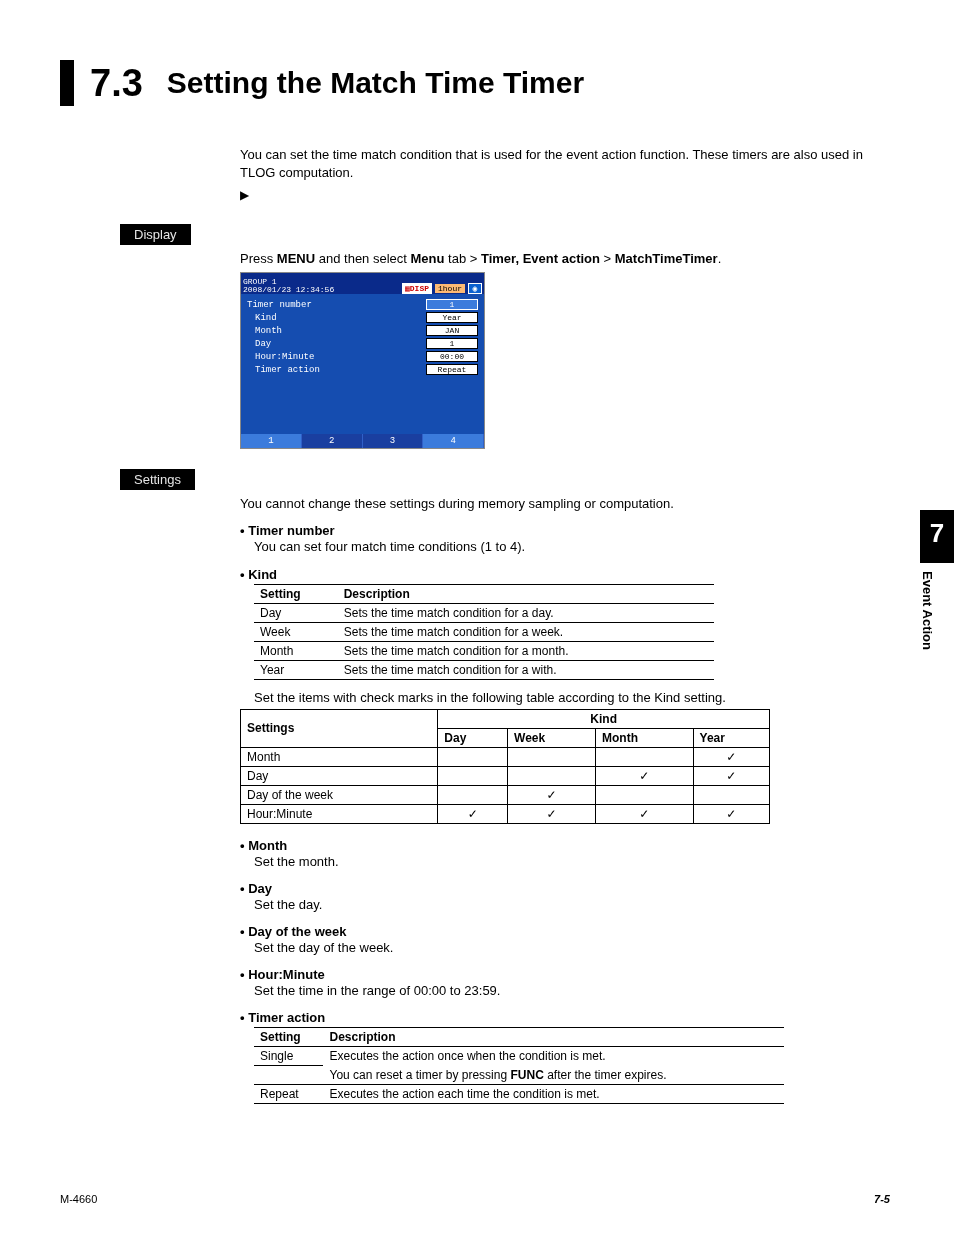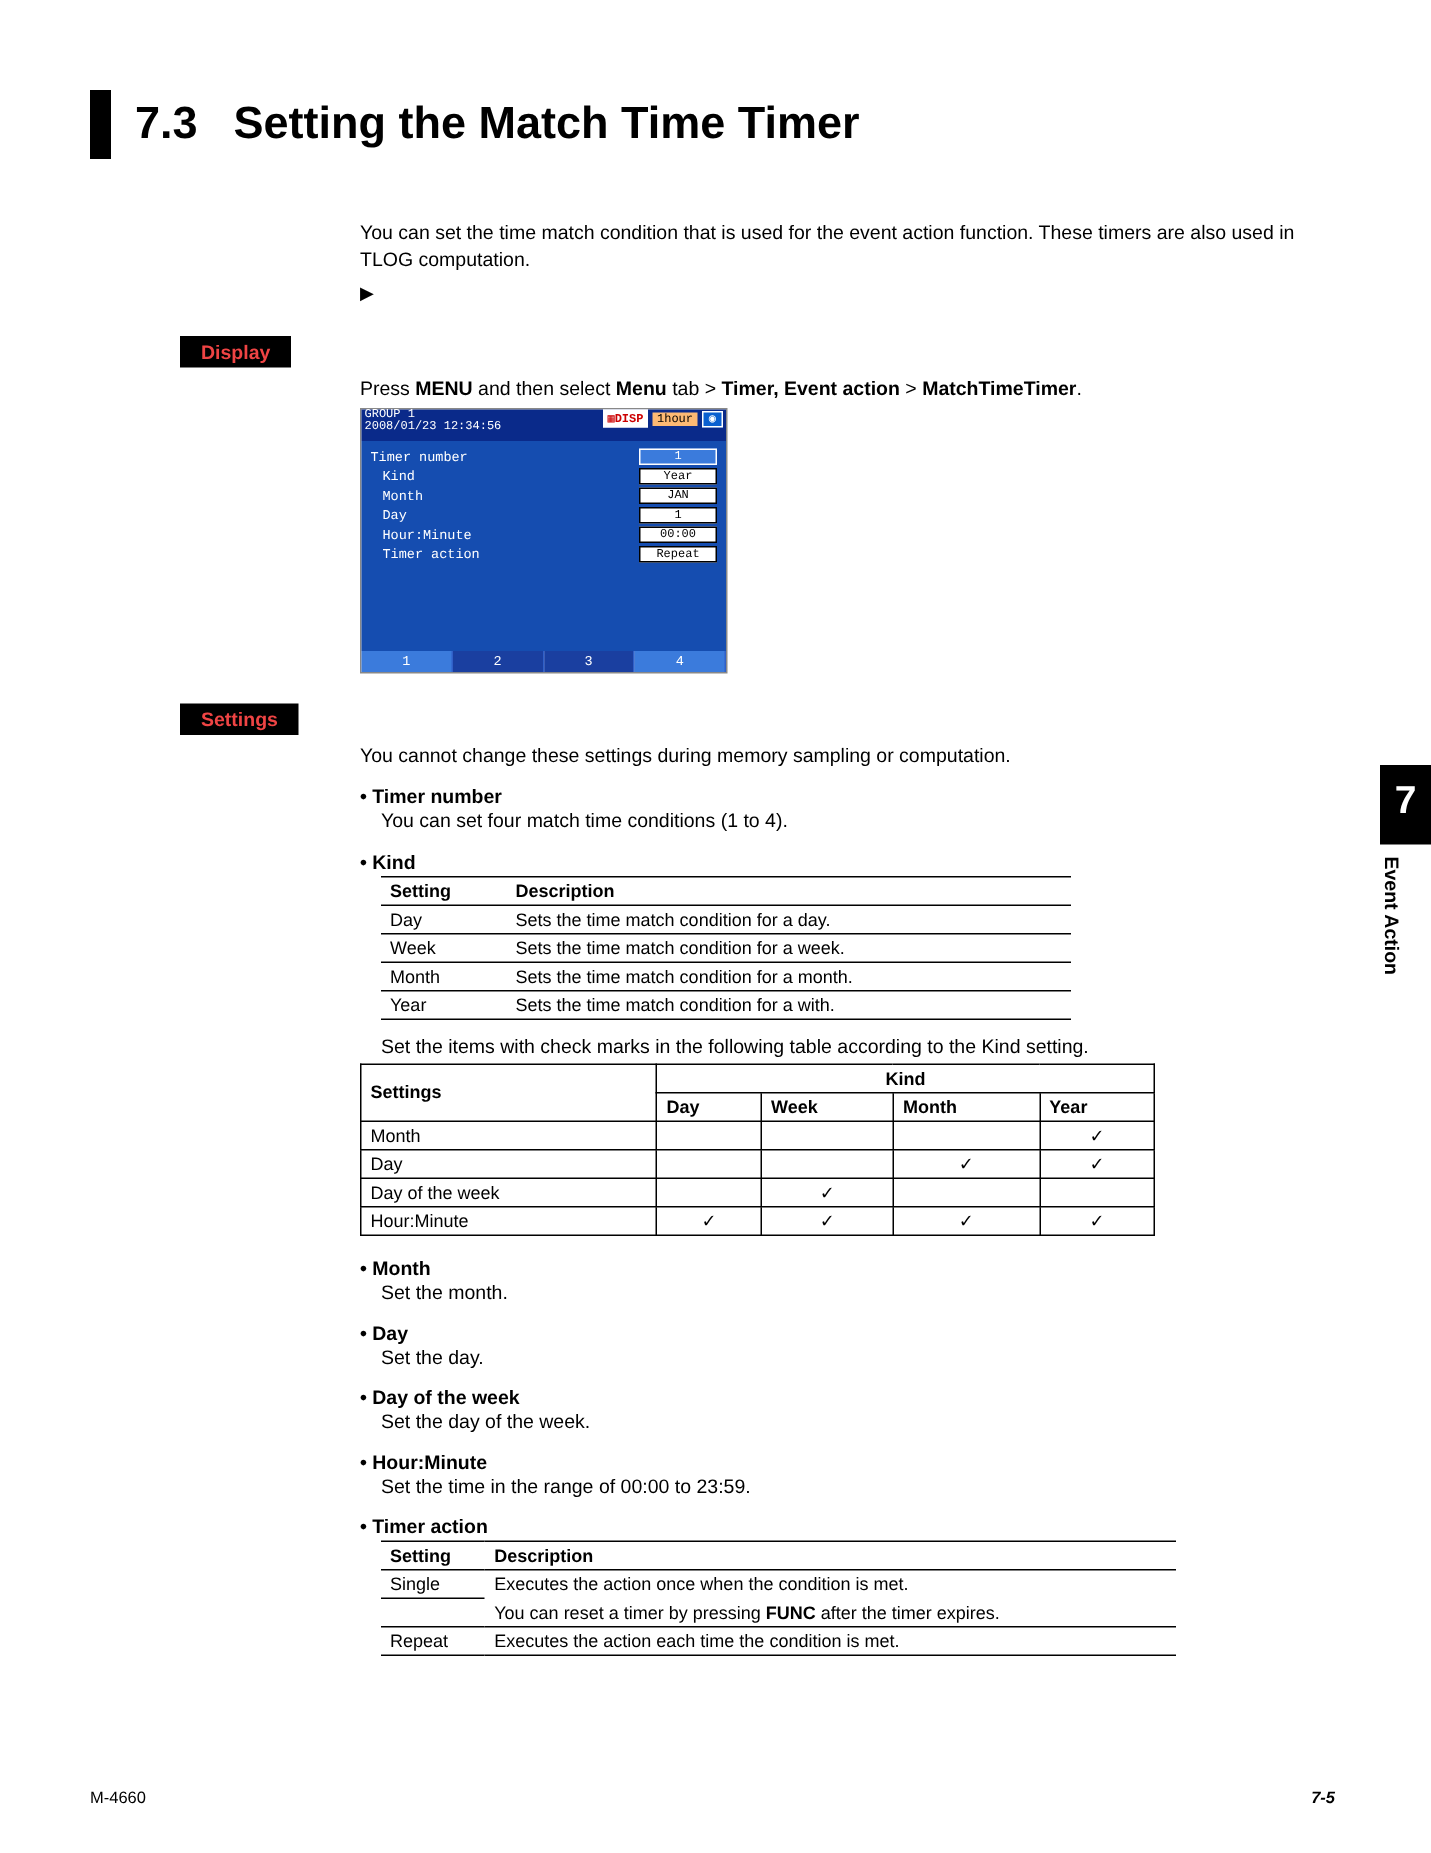--- a/index.html
+++ b/index.html
@@ -22,36 +22,36 @@
     align-items: center;
     margin-bottom: 40px;
   }
   .title-bar {
     width: 14px;
     height: 46px;
     background: #000;
     margin-right: 16px;
   }
   .section-num {
-    font-size: 30px;
+    font-size: 38px;
     font-weight: bold;
     margin-right: 24px;
   }
   .section-title {
     font-size: 30px;
     font-weight: bold;
   }
   .content-indent { margin-left: 180px; }
   .intro { margin-bottom: 6px; line-height: 1.4; }
   .ref-row { display: flex; align-items: flex-start; margin-bottom: 22px; }
   .arrow { margin-right: 6px; font-size: 12px; }
   .label-box {
     background: #000;
-    color: #ef4444;
-    font-weight: bold;
+    color: #e5e5e5;
+    font-weight: normal;
     padding: 3px 14px;
     display: inline-block;
     margin-left: 60px;
     margin-bottom: 6px;
     font-size: 13px;
   }
   .nav-text { margin-bottom: 6px; }
 
   
   .screenshot {
@@ -59,21 +59,21 @@
     border: 1px solid #888;
     font-family: "Courier New", monospace;
     font-size: 9px;
     margin-bottom: 20px;
   }
   .ss-header {
     background: #0a2a8a;
     color: #fff;
     display: flex;
     justify-content: space-between;
-    align-items: flex-start;
+    align-items: flex-end;
     height: 21px;
     padding: 0 2px;
   }
   .ss-hleft { line-height: 1; font-size: 8px; }
   .ss-hright { display:flex; align-items:center; gap:3px; }
   .ss-disp {
     background:#fff; color:#c00; font-weight:bold; padding:0 2px; border:1px solid #fff;
     display:flex; align-items:center; font-size:8px;
   }
   .ss-1h { background:#fdba74; color:#000; padding:0 3px; font-size:8px; }

